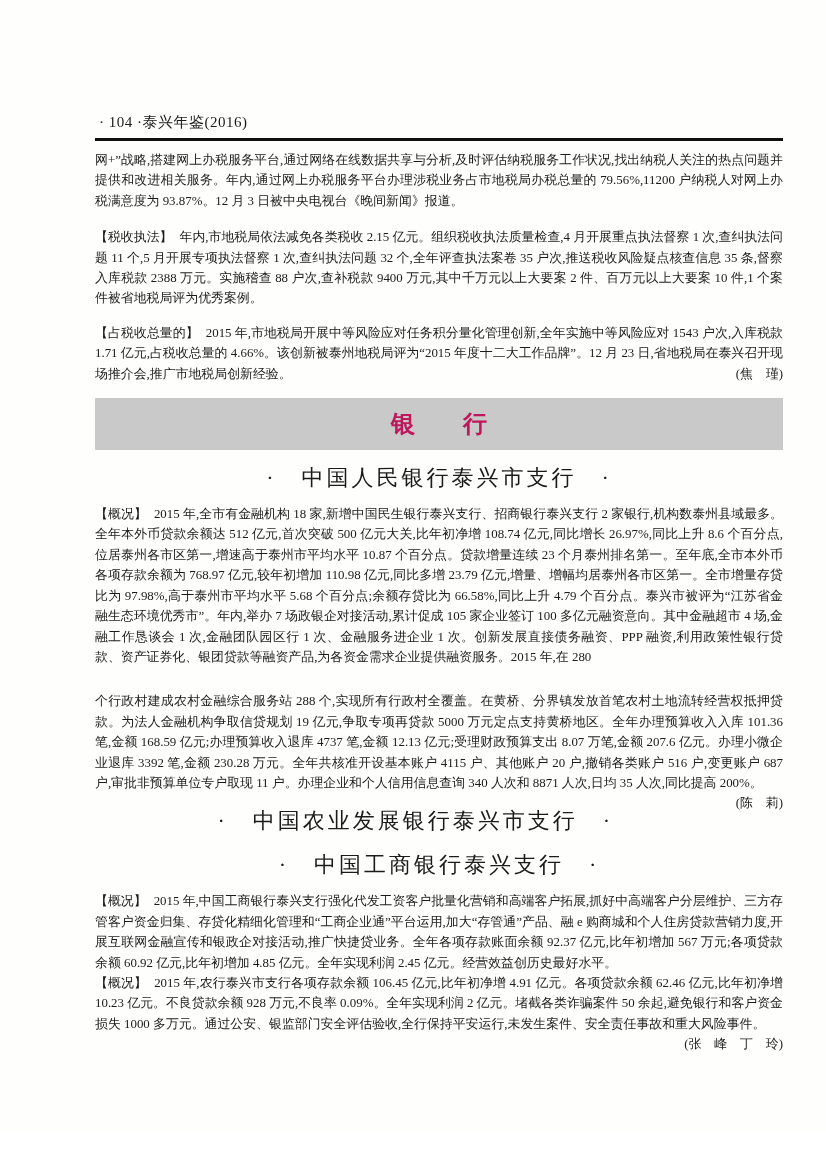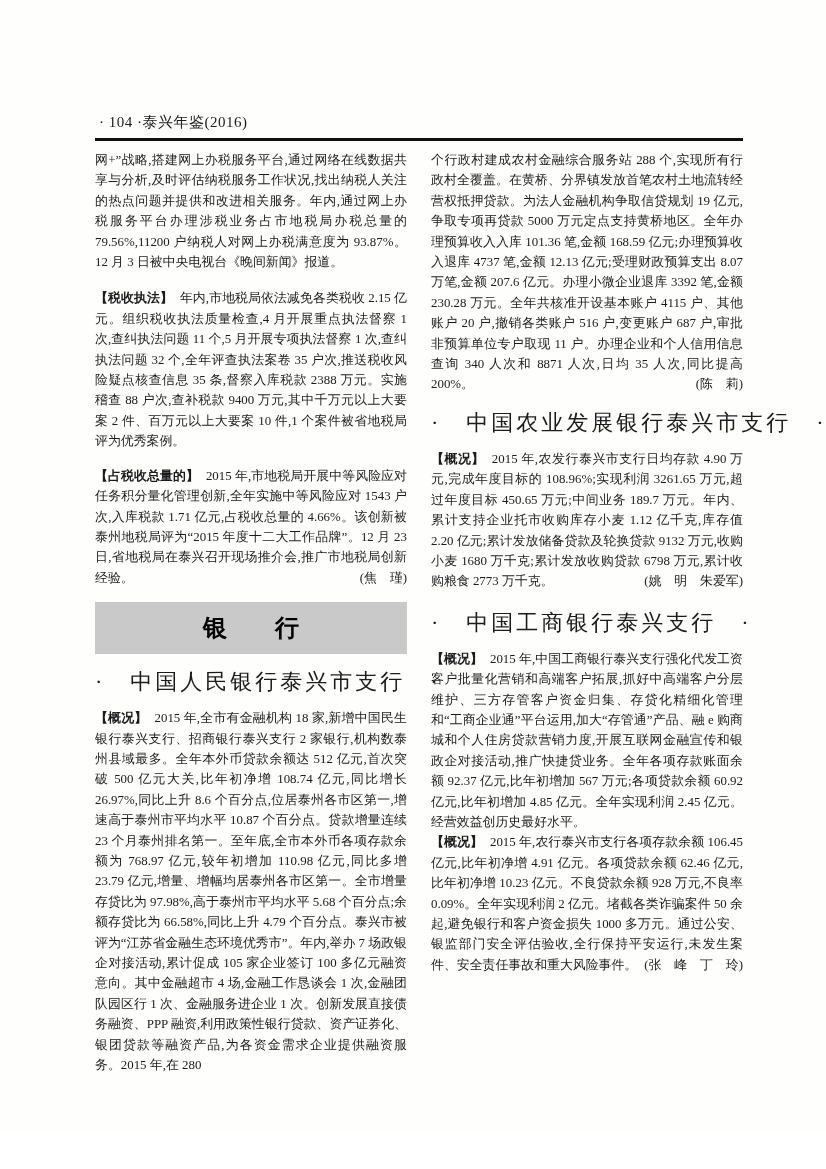--- a/index.html
+++ b/index.html
@@ -3,62 +3,63 @@
 <meta charset="utf-8">
 <style>
   html, body { margin: 0; padding: 0; background: #ffffff; }
   .page {
     position: relative;
     width: 826px;
     height: 1132px;
     margin: 0 auto;
     background: #fefefd;
     box-sizing: border-box;
-    padding: 112px 83px 0 95px;
+    padding: 112px 43px 0 95px;
     font-family: "Liberation Serif", "DejaVu Serif", serif;
     color: #1b1b1b;
     overflow: hidden;
   }
   .page-header {
     font-size: 15px;
     line-height: 20px;
     letter-spacing: 0.5px;
     padding-left: 4px;
   }
   .header-rule {
     height: 3px;
     background: #101010;
     margin-top: 6px;
   }
   .columns {
     display: flex;
     gap: 24px;
     margin-top: 9px;
+    flex-direction: column;
   }
   .col { flex: 1; min-width: 0; }
   p.body {
     font-size: 12.9px;
     line-height: 20.4px;
     text-align: justify;
     margin: 0;
   }
   p.body.gap-s { margin-top: 14px; }
   p.body.gap-m { margin-top: 16px; }
-  .para-label { font-weight: 700; margin-right: 7px; margin-top: 13px; }
+  .para-label { font-weight: 400; margin-right: 7px; margin-top: 13px; }
   .byline { float: right; white-space: nowrap; }
   .banner {
     margin-top: 14px;
     height: 52px;
     background: #c9c9c9;
     text-align: center;
     line-height: 52px;
     font-family: "Liberation Sans", "DejaVu Sans", sans-serif;
     font-weight: 700;
     font-size: 24px;
-    color: #000000;
+    color: #be185d;
   }
   h2.section-heading {
     font-family: "Liberation Serif", "DejaVu Serif", serif;
     font-weight: 400;
     text-align: center;
     font-size: 22px;
     letter-spacing: 3px;
     line-height: 27px;
     margin: 14px 0 13px 0;
     white-space: nowrap;
@@ -96,21 +97,20 @@
       <p class="body"><span class="para-label">【概况】</span><span>2015 年,全市有金融机构 18 家,新增中国民生银行泰兴支行、招商银行泰兴支行 2 家银行,机构数泰州县域最多。全年本外币贷款余额达 512 亿元,首次突破 500 亿元大关,比年初净增 108.74 亿元,同比增长 26.97%,同比上升 8.6 个百分点,位居泰州各市区第一,增速高于泰州市平均水平 10.87 个百分点。贷款增量连续 23 个月泰州排名第一。至年底,全市本外币各项存款余额为 768.97 亿元,较年初增加 110.98 亿元,同比多增 23.79 亿元,增量、增幅均居泰州各市区第一。全市增量存贷比为 97.98%,高于泰州市平均水平 5.68 个百分点;余额存贷比为 66.58%,同比上升 4.79 个百分点。泰兴市被评为“江苏省金融生态环境优秀市”。年内,举办 7 场政银企对接活动,累计促成 105 家企业签订 100 多亿元融资意向。其中金融超市 4 场,金融工作恳谈会 1 次,金融团队园区行 1 次、金融服务进企业 1 次。创新发展直接债务融资、PPP 融资,利用政策性银行贷款、资产证券化、银团贷款等融资产品,为各资金需求企业提供融资服务。2015 年,在 280</span></p>
 
     </div>
 
     <div class="col">
 
       <p class="body"><span>个行政村建成农村金融综合服务站 288 个,实现所有行政村全覆盖。在黄桥、分界镇发放首笔农村土地流转经营权抵押贷款。为法人金融机构争取信贷规划 19 亿元,争取专项再贷款 5000 万元定点支持黄桥地区。全年办理预算收入入库 101.36 笔,金额 168.59 亿元;办理预算收入退库 4737 笔,金额 12.13 亿元;受理财政预算支出 8.07 万笔,金额 207.6 亿元。办理小微企业退库 3392 笔,金额 230.28 万元。全年共核准开设基本账户 4115 户、其他账户 20 户,撤销各类账户 516 户,变更账户 687 户,审批非预算单位专户取现 11 户。办理企业和个人信用信息查询 340 人次和 8871 人次,日均 35 人次,同比提高 200%。</span><span class="byline">(陈　莉)</span></p>
 
       <h2 class="section-heading"><span>·　中国农业发展银行泰兴市支行　·</span></h2>
 
-      <p class="body"><span class="para-label">【概况】</span><span>2015 年,农发行泰兴市支行日均存款 4.90 万元,完成年度目标的 108.96%;实现利润 3261.65 万元,超过年度目标 450.65 万元;中间业务 189.7 万元。年内、累计支持企业托市收购库存小麦 1.12 亿千克,库存值 2.20 亿元;累计发放储备贷款及轮换贷款 9132 万元,收购小麦 1680 万千克;累计发放收购贷款 6798 万元,累计收购粮食 2773 万千克。</span><span class="byline">(姚　明　朱爱军)</span></p>
 
       <h2 class="section-heading gap-l"><span>·　中国工商银行泰兴支行　·</span></h2>
 
       <p class="body"><span class="para-label">【概况】</span><span>2015 年,中国工商银行泰兴支行强化代发工资客户批量化营销和高端客户拓展,抓好中高端客户分层维护、三方存管客户资金归集、存贷化精细化管理和“工商企业通”平台运用,加大“存管通”产品、融 e 购商城和个人住房贷款营销力度,开展互联网金融宣传和银政企对接活动,推广快捷贷业务。全年各项存款账面余额 92.37 亿元,比年初增加 567 万元;各项贷款余额 60.92 亿元,比年初增加 4.85 亿元。全年实现利润 2.45 亿元。经营效益创历史最好水平。</span></p>
 
 
       <p class="body"><span class="para-label">【概况】</span><span>2015 年,农行泰兴市支行各项存款余额 106.45 亿元,比年初净增 4.91 亿元。各项贷款余额 62.46 亿元,比年初净增 10.23 亿元。不良贷款余额 928 万元,不良率 0.09%。全年实现利润 2 亿元。堵截各类诈骗案件 50 余起,避免银行和客户资金损失 1000 多万元。通过公安、银监部门安全评估验收,全行保持平安运行,未发生案件、安全责任事故和重大风险事件。</span><span class="byline">(张　峰　丁　玲)</span></p>
 
     </div>
 

